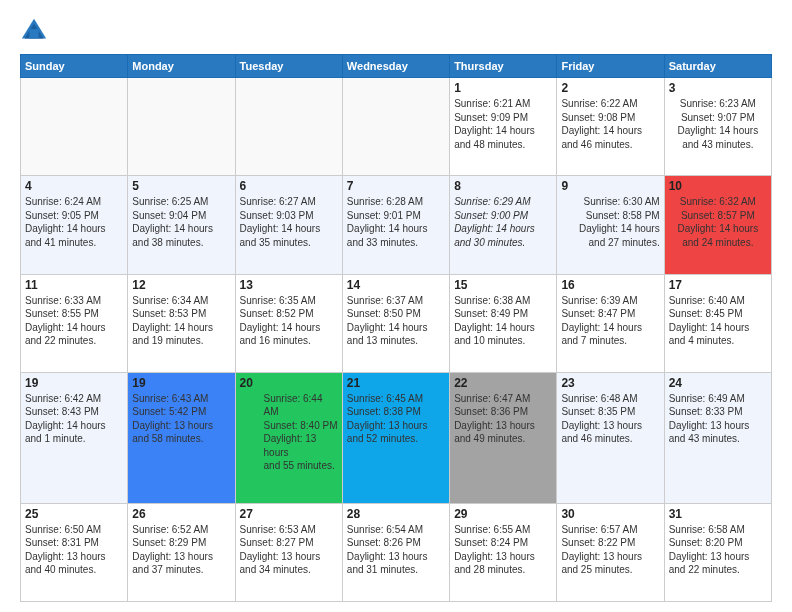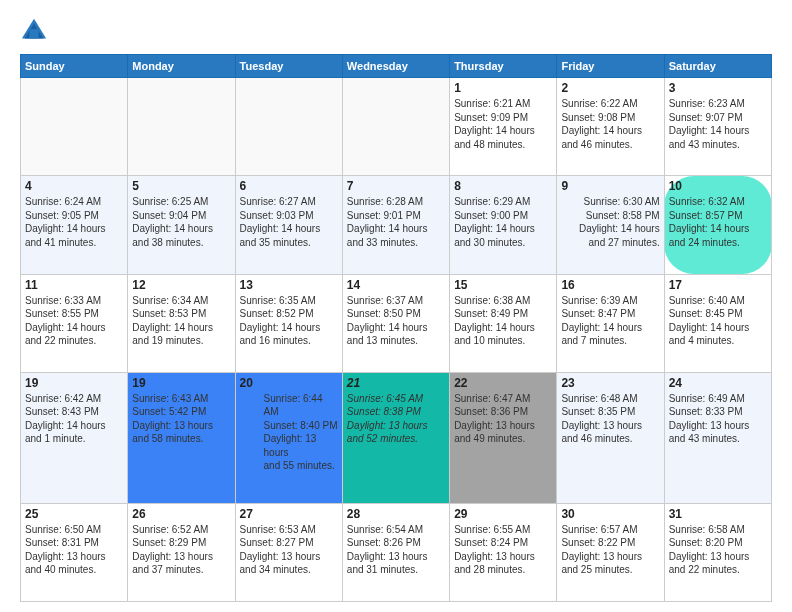--- a/index.html
+++ b/index.html
@@ -148,21 +148,21 @@
           </td>
           <td>
             <span class="day-number">2</span>
             <div class="day-info" style="white-space: pre-line;">Sunrise: 6:22 AM
 Sunset: 9:08 PM
 Daylight: 14 hours
 and 46 minutes.</div>
           </td>
           <td>
             <span class="day-number">3</span>
-            <div class="day-info" style="white-space: pre-line;">Sunrise: 6:23 AM
+            <div class="day-info" style="white-space: pre-line; text-align: center;">Sunrise: 6:23 AM
 Sunset: 9:07 PM
 Daylight: 14 hours
 and 43 minutes.</div>
           </td>
         </tr>
         <tr>
           <td style="background: rgb(240, 244, 252);">
             <span class="day-number">4</span>
             <div class="day-info" style="white-space: pre-line;">Sunrise: 6:24 AM
 Sunset: 9:05 PM
@@ -185,35 +185,35 @@
           </td>
           <td style="background: rgb(240, 244, 252);">
             <span class="day-number">7</span>
             <div class="day-info" style="white-space: pre-line;">Sunrise: 6:28 AM
 Sunset: 9:01 PM
 Daylight: 14 hours
 and 33 minutes.</div>
           </td>
           <td style="background: rgb(240, 244, 252);">
             <span class="day-number">8</span>
-            <div class="day-info" style="white-space: pre-line;">Sunrise: 6:29 AM
+            <div class="day-info" style="white-space: pre-line; font-style: italic;">Sunrise: 6:29 AM
 Sunset: 9:00 PM
 Daylight: 14 hours
 and 30 minutes.</div>
           </td>
           <td style="background: rgb(240, 244, 252);">
             <span class="day-number">9</span>
             <div class="day-info" style="white-space: pre-line; text-align: right;">Sunrise: 6:30 AM
 Sunset: 8:58 PM
 Daylight: 14 hours
 and 27 minutes.</div>
           </td>
-          <td style="background: #5eead4; border-radius: 30px;">
+          <td style="background: #ef4444;">
             <span class="day-number">10</span>
-            <div class="day-info" style="white-space: pre-line;">Sunrise: 6:32 AM
+            <div class="day-info" style="white-space: pre-line; text-align: center;">Sunrise: 6:32 AM
 Sunset: 8:57 PM
 Daylight: 14 hours
 and 24 minutes.</div>
           </td>
         </tr>
         <tr>
           <td>
             <span class="day-number">11</span>
             <div class="day-info" style="white-space: pre-line;">Sunrise: 6:33 AM
 Sunset: 8:55 PM
@@ -271,28 +271,28 @@
 Daylight: 14 hours
 and 1 minute.</div>
           </td>
           <td style="background: #3b82f6;">
             <span class="day-number">19</span>
             <div class="day-info" style="white-space: pre-line;">Sunrise: 6:43 AM
 Sunset: 5:42 PM
 Daylight: 13 hours
 and 58 minutes.</div>
           </td>
-          <td style="background: #3b82f6;">
+          <td style="background: #22c55e;">
             <span class="day-number">20</span>
             <div class="day-info" style="white-space: pre-line; margin-left: 24px;">Sunrise: 6:44 AM
 Sunset: 8:40 PM
 Daylight: 13 hours
 and 55 minutes.</div>
           </td>
-          <td style="background: #14b8a6; font-style: italic;">
+          <td style="background: #0ea5e9;">
             <span class="day-number">21</span>
             <div class="day-info" style="white-space: pre-line;">Sunrise: 6:45 AM
 Sunset: 8:38 PM
 Daylight: 13 hours
 and 52 minutes.</div>
           </td>
           <td style="background: #a3a3a3;">
             <span class="day-number">22</span>
             <div class="day-info" style="white-space: pre-line;">Sunrise: 6:47 AM
 Sunset: 8:36 PM

